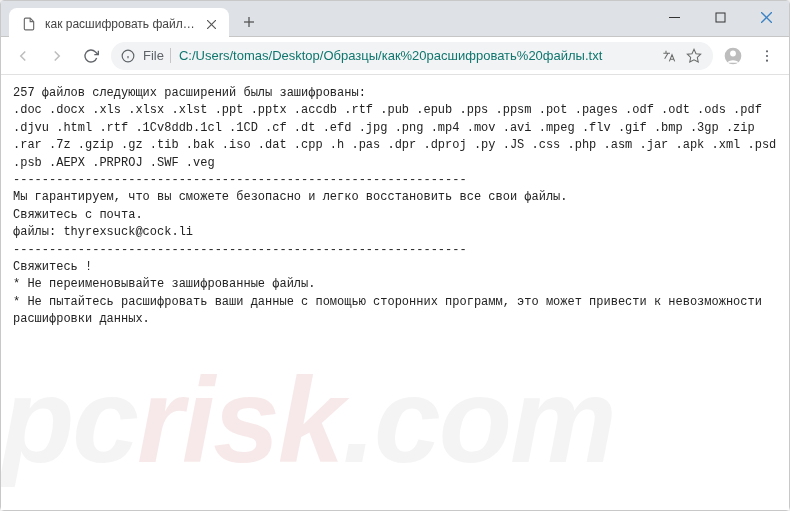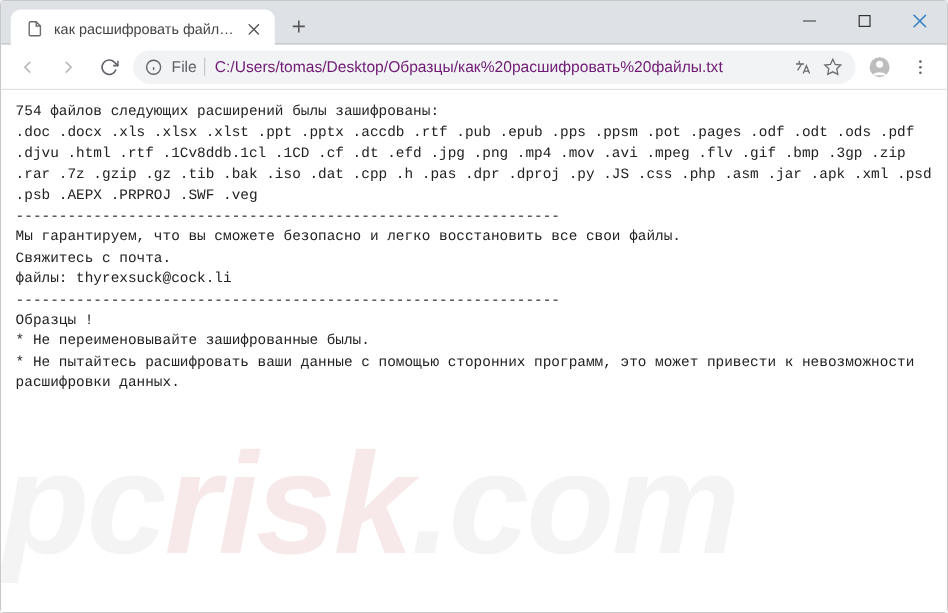--- a/index.html
+++ b/index.html
@@ -114,21 +114,21 @@
       gap: 8px;
       font-size: 13px;
       color: #5f6368;
     }
     .omnibox .file-chip {
       color: #5f6368;
       font-size: 13px;
       padding-right: 6px;
       border-right: 1px solid #c6c6c6;
     }
-    .omnibox .url { color:#701a75; white-space:nowrap; overflow:hidden; flex:1; }
+    .omnibox .url { color:#0f766e; white-space:nowrap; overflow:hidden; flex:1; }
     .omnibox .ricon { width:18px; height:18px; display:flex; align-items:center; justify-content:center; color:#6b6b6b;}
     .content {
       flex: 1;
       background: #fff;
       padding: 10px 12px;
       font-family: "Consolas", "Courier New", monospace;
       font-size: 12px;
       line-height: 1.45;
       color: #222;
       white-space: pre-wrap;
@@ -254,29 +254,29 @@
     </div>
     <div class="navbtn">
       <svg viewBox="0 0 24 24" width="16" height="16" fill="currentColor">
           <circle cx="12" cy="5" r="1.6"></circle>
           <circle cx="12" cy="12" r="1.6"></circle>
           <circle cx="12" cy="19" r="1.6"></circle>
         </svg>
     </div>
   </div>
 
-  <div class="content"><span>754 файлов следующих расширений былы зашифрованы:</span>
+  <div class="content"><span>257 файлов следующих расширений былы зашифрованы:</span>
 <span>.doc .docx .xls .xlsx .xlst .ppt .pptx .accdb .rtf .pub .epub .pps .ppsm .pot .pages .odf .odt .ods .pdf .djvu .html .rtf .1Cv8ddb.1cl .1CD .cf .dt .efd .jpg .png .mp4 .mov .avi .mpeg .flv .gif .bmp .3gp .zip .rar .7z .gzip .gz .tib .bak .iso .dat .cpp .h .pas .dpr .dproj .py .JS .css .php .asm .jar .apk .xml .psd .psb .AEPX .PRPROJ .SWF .veg</span>
 <span>---------------------------------------------------------------</span>
 <span>Мы гарантируем, что вы сможете безопасно и легко восстановить все свои файлы.</span>
 <span>Свяжитесь с почта.</span>
 <span>файлы: thyrexsuck@cock.li</span>
 <span>---------------------------------------------------------------</span>
-<span>Образцы !</span>
-<span>* Не переименовывайте зашифрованные былы.</span>
+<span>Свяжитесь !</span>
+<span>* Не переименовывайте зашифрованные файлы.</span>
 <span>* Не пытайтесь расшифровать ваши данные с помощью сторонних программ, это может привести к невозможности расшифровки данных.</span>
     <div class="watermark">
       <span>
         <span class="pc">pc</span><span class="risk">risk</span><span class="com">.com</span>
       </span>
     </div>
   </div>
 
 </div>
 

